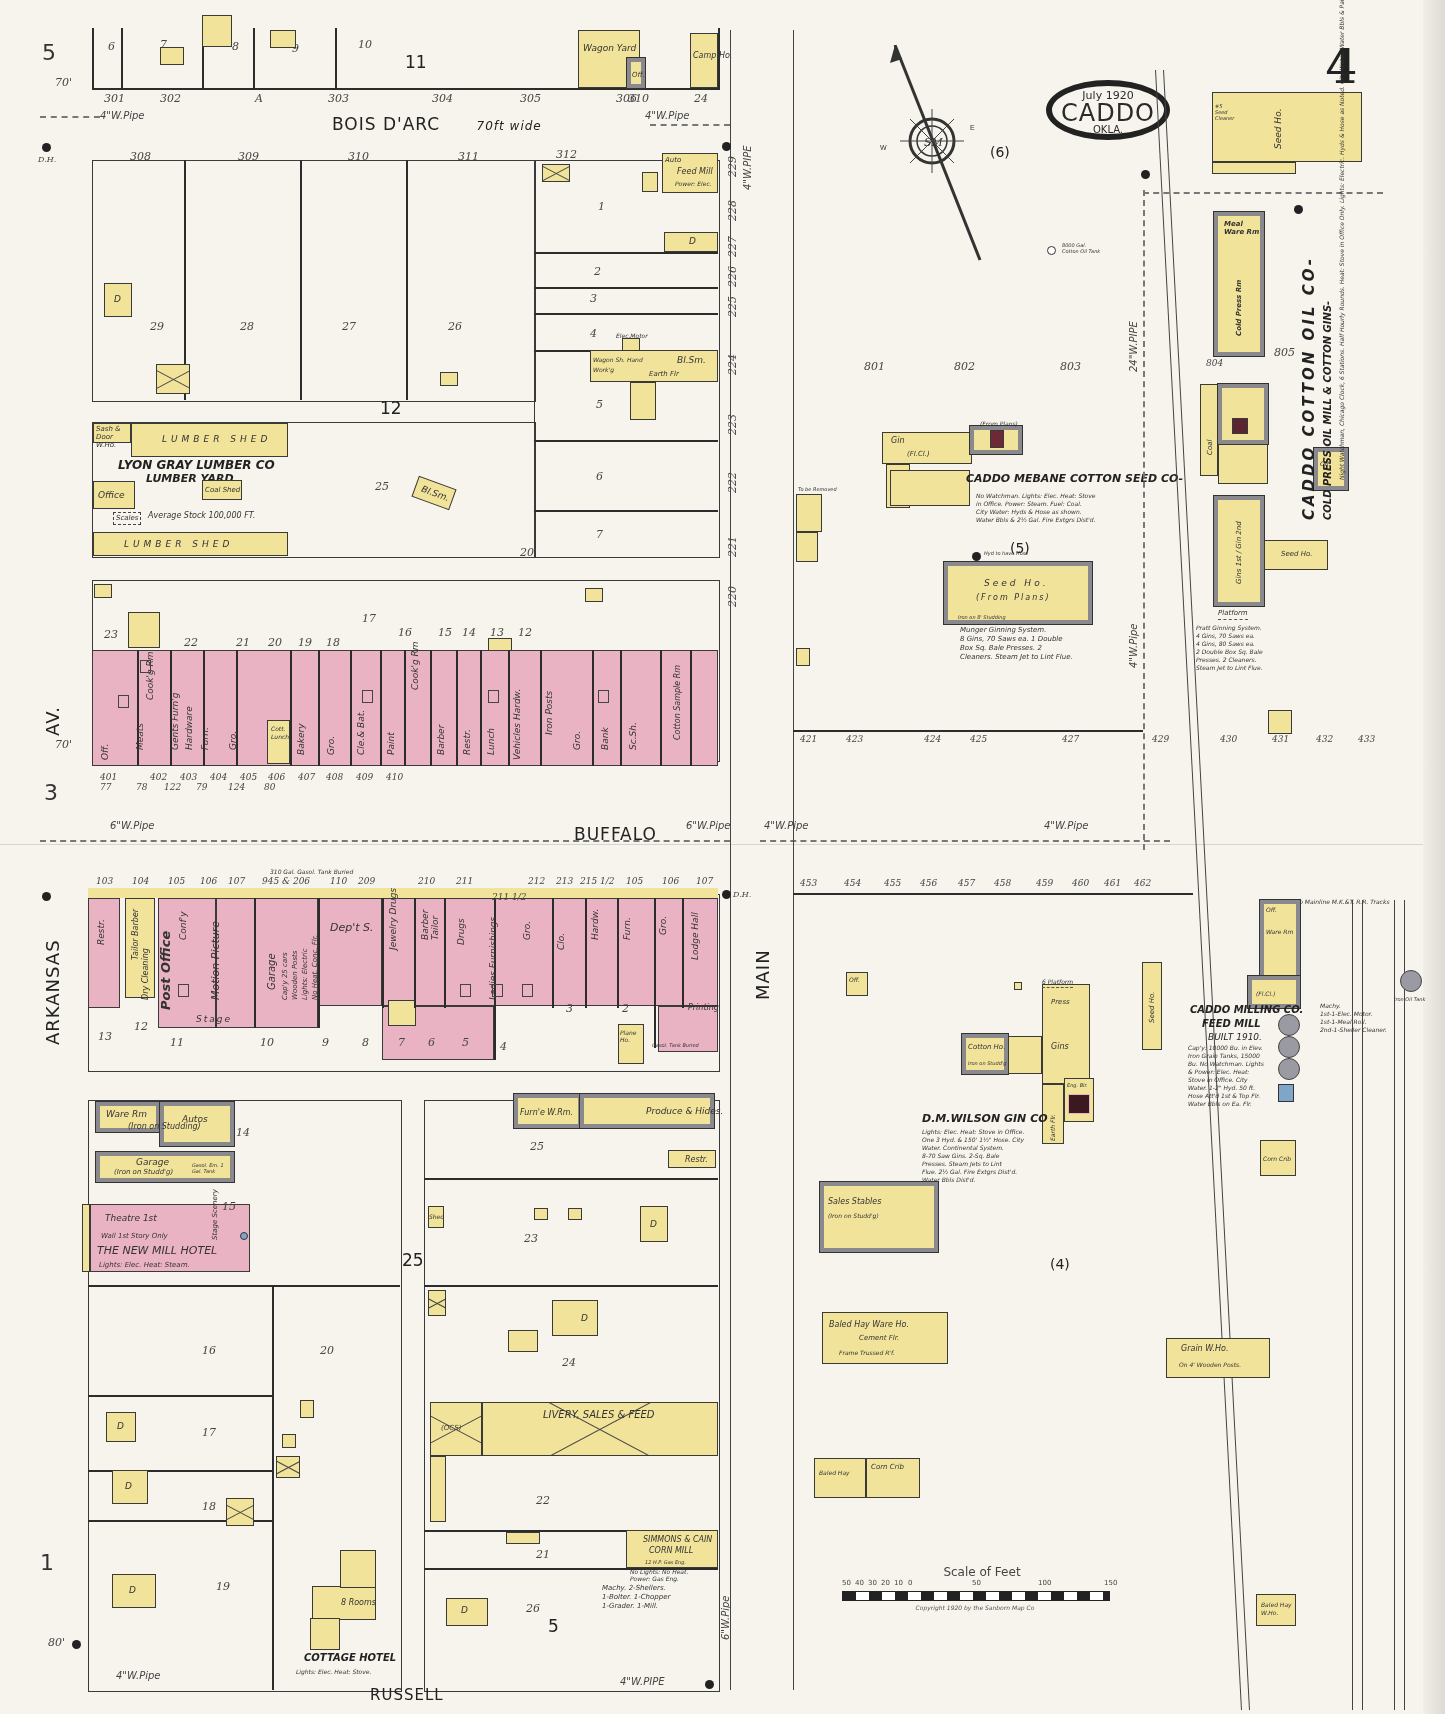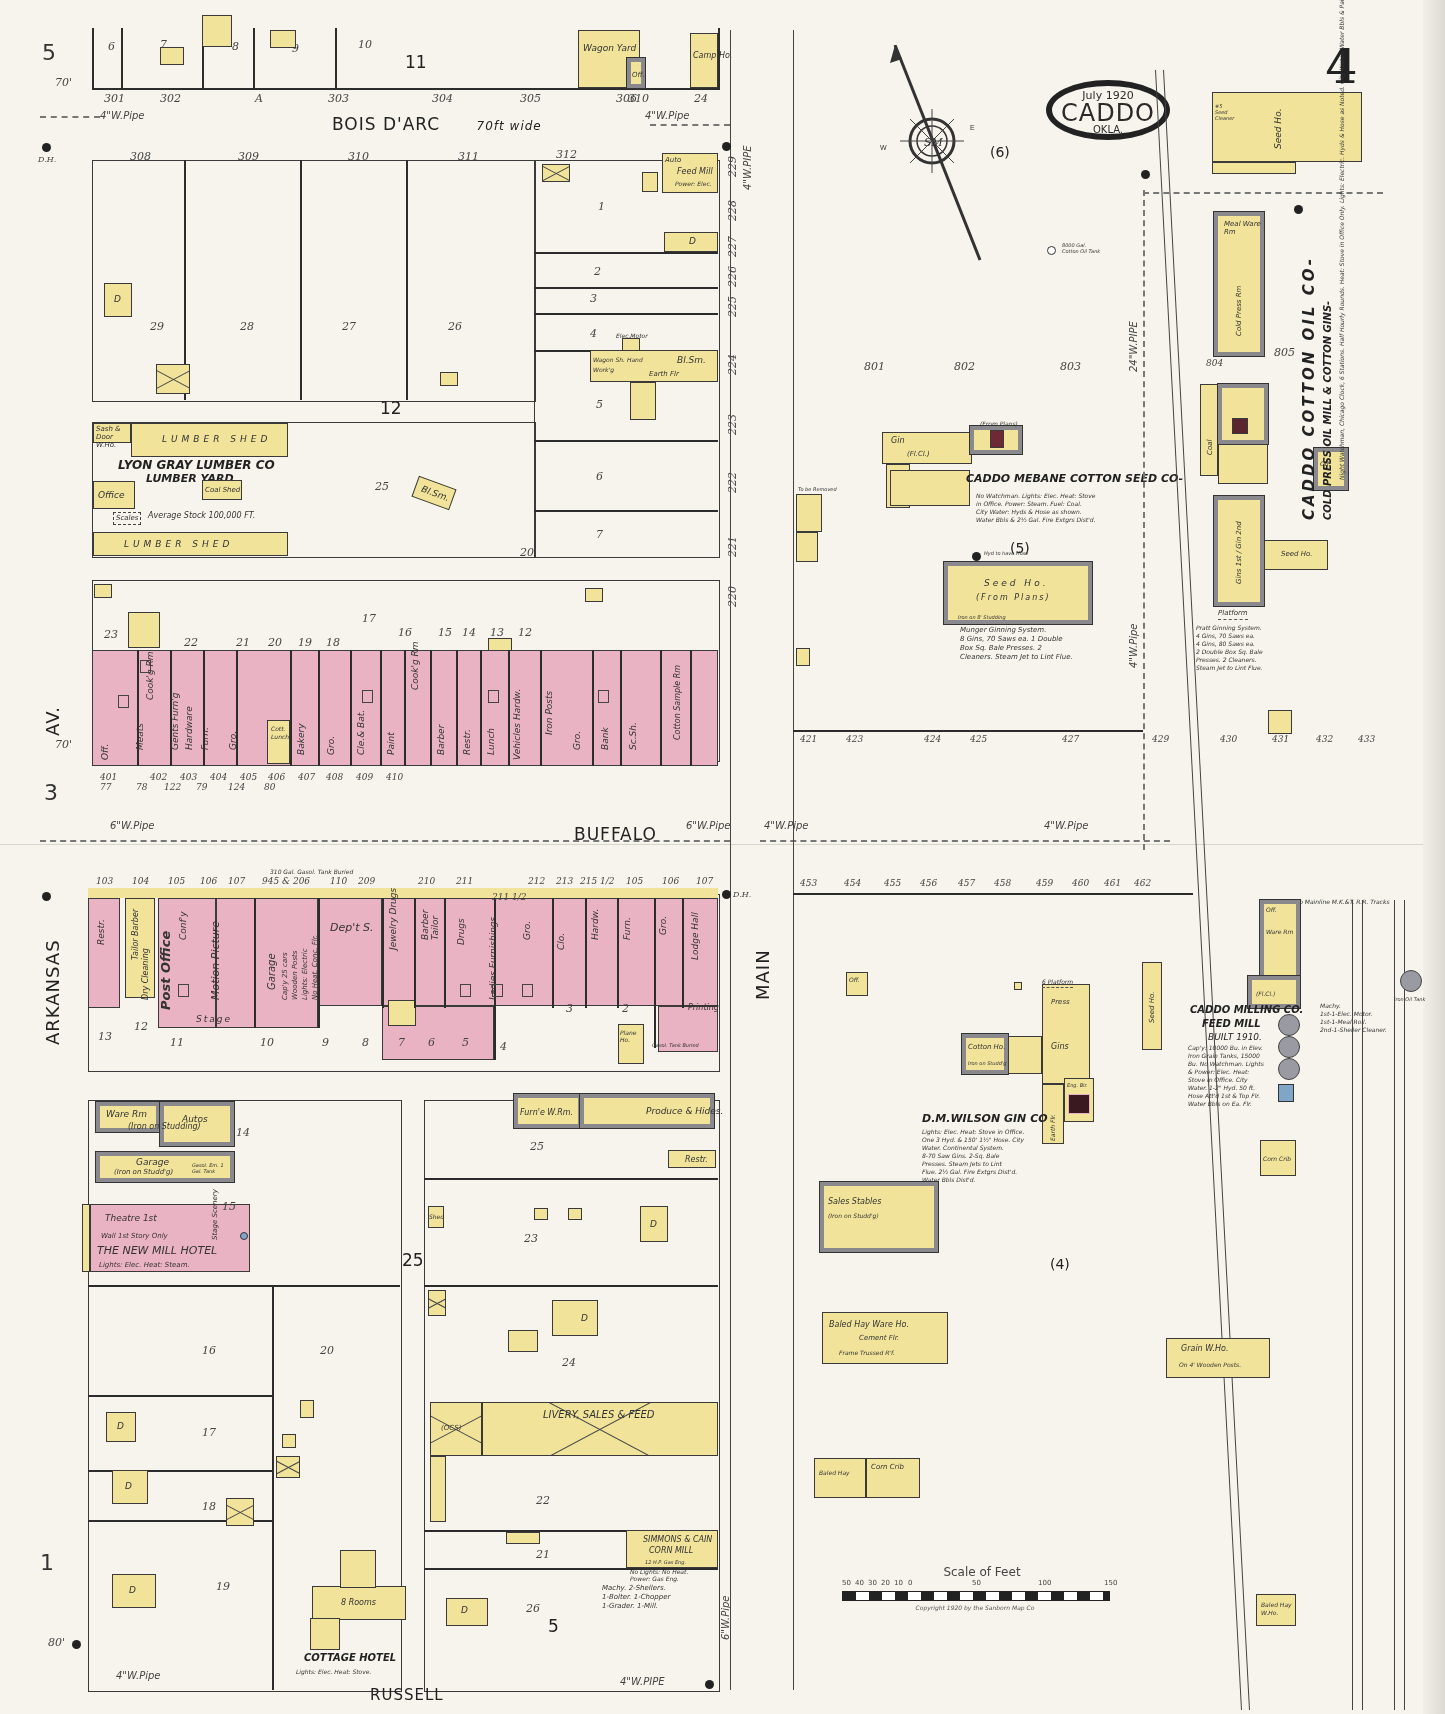--- a/index.html
+++ b/index.html
@@ -444,21 +444,21 @@
     </div>
   <div class="num" style="left:202px;top:1500px;">18</div>
   <div class="xbox" style="left:226px;top:1498px;width:28px;height:28px;"></div>
   <div class="frame" style="left:112px;top:1574px;width:44px;height:34px;">
       <div class="hand" style="left:16px;top:10px;">D</div>
     </div>
   <div class="num" style="left:216px;top:1580px;">19</div>
   <div class="frame" style="left:300px;top:1400px;width:14px;height:18px;"></div>
   <div class="xbox" style="left:276px;top:1456px;width:24px;height:22px;"></div>
   <div class="frame" style="left:282px;top:1434px;width:14px;height:14px;"></div>
-  <div class="frame" style="left:312px;top:1586px;width:94px;height:34px;">
+  <div class="frame" style="left:312px;top:1586px;width:64px;height:34px;">
       <div class="hand" style="left:28px;top:10px;font-size:8px;">8 Rooms</div>
     </div>
   <div class="frame" style="left:340px;top:1550px;width:36px;height:38px;"></div>
   <div class="frame" style="left:310px;top:1618px;width:30px;height:32px;"></div>
   <div class="company" style="left:304px;top:1652px;font-size:10px;">COTTAGE HOTEL</div>
   <div class="hand" style="left:296px;top:1666px;font-size:6px;">Lights: Elec. Heat: Stove.</div>
   <div class="xbox" style="left:428px;top:1290px;width:18px;height:26px;"></div>
   <div class="frame" style="left:428px;top:1206px;width:16px;height:22px;">
       <div class="hand" style="left:0px;top:4px;font-size:6px;">Shed</div>
     </div>
@@ -587,21 +587,21 @@
   <div class="rail" style="left:1394px;top:900px;height:810px;"></div>
   <div class="rail" style="left:1404px;top:900px;height:810px;"></div>
 
   <div class="frame" style="left:1212px;top:92px;width:150px;height:70px;">
     <div class="hand" style="left:2px;top:10px;font-size:5px;white-space:normal;width:20px;line-height:6px;">#5 Seed Cleaner</div>
     <div class="hand vtxt" style="left:60px;top:56px;">Seed Ho.</div>
   </div>
   <div class="frame" style="left:1212px;top:162px;width:84px;height:12px;"></div>
   <div class="hyd" style="left:1141px;top:170px;"></div>
   <div class="hyd" style="left:1294px;top:205px;"></div>
-  <div class="iron" style="left:1214px;top:212px;width:50px;height:144px;">
+  <div class="iron" style="left:1214px;top:212px;width:50px;height:144px;font-weight:bold;">
     <div class="hand" style="left:6px;top:4px;font-size:7px;white-space:normal;width:40px;line-height:8px;">Meal Ware Rm</div>
     <div class="hand vtxt" style="left:16px;top:120px;font-size:7px;">Cold Press Rm</div>
   </div>
   <div class="num" style="left:1206px;top:358px;font-size:9px;">804</div>
   <div class="num" style="left:1274px;top:346px;font-size:11px;">805</div>
   <div class="frame" style="left:1200px;top:384px;width:18px;height:92px;">
       <div class="hand vtxt" style="left:4px;top:70px;font-size:7px;">Coal</div>
     </div>
   <div class="iron" style="left:1218px;top:384px;width:50px;height:60px;"></div>
   <div class="brick" style="left:1232px;top:418px;width:16px;height:16px;background:#5a2430;"></div>

